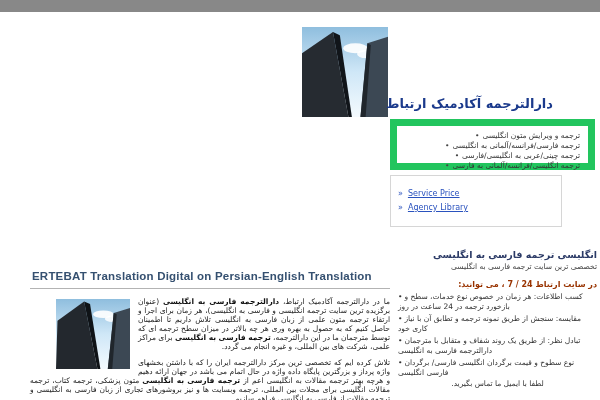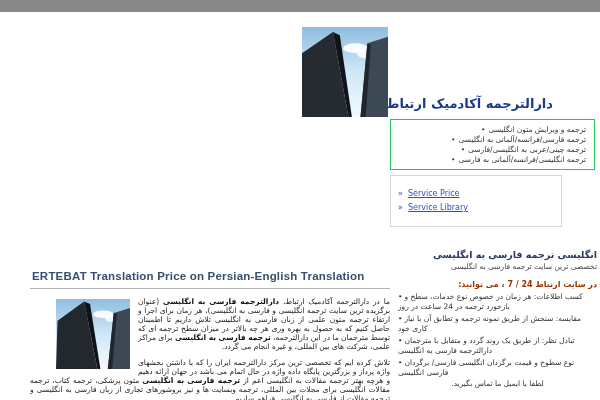--- a/index.html
+++ b/index.html
@@ -13,21 +13,21 @@
   .photo svg { display:block; width:100%; height:100%; }
   .photo-top { position:absolute; left:302px; top:15px; width:86px; height:90px; }
   .photo-float { float:left; width:74px; height:70px; margin:2px 8px 3px 26px; }
   
   .site-title {
     position:absolute; top:84px; right:47px;
     font-size:13px; font-weight:bold; color:#1b3a8c; direction:rtl; white-space:nowrap;
   }
   .menu-box {
     position:absolute; left:390px; top:107px; width:205px; height:51px;
-    border:1px solid #22c55e; box-sizing:border-box; padding:5px 8px 0 4px;
+    border:7px solid #22c55e; box-sizing:border-box; padding:5px 8px 0 4px;
   }
   .menu-item { text-align:right; font-size:7.5px; line-height:10px; color:#333; white-space:nowrap; cursor:pointer; }
   .menu-item .blt { color:#444; margin-right:3px; }
   .links-box {
     position:absolute; left:390px; top:163px; width:172px; height:52px;
     border:1px solid #d6d6d6; box-sizing:border-box; padding:11px 0 0 7px;
   }
   .qlink { font-size:8px; line-height:14px; text-align:left; }
   .qlink .arrow { color:#2a52be; margin-right:5px; font-size:8px; }
   .qlink a { color:#2a52be; text-decoration:underline; cursor:pointer; }
@@ -81,25 +81,25 @@
 
   <div class="menu-box">
     <div class="menu-item"><span class="blt">•</span><span>ترجمه و ویرایش متون انگلیسی</span></div>
     <div class="menu-item"><span class="blt">•</span><span>ترجمه فارسی/فرانسه/آلمانی به انگلیسی</span></div>
     <div class="menu-item"><span class="blt">•</span><span>ترجمه چینی/عربی به انگلیسی/فارسی</span></div>
     <div class="menu-item"><span class="blt">•</span><span>ترجمه انگلیسی/فرانسه/آلمانی به فارسی</span></div>
   </div>
 
   <div class="links-box">
     <div class="qlink"><span class="arrow">»</span><a>Service Price</a></div>
-    <div class="qlink"><span class="arrow">»</span><a>Service Library</a></div>
+    <div class="qlink"><span class="arrow">»</span><a>Agency Library</a></div>
   </div>
 
   <div class="main-col">
-    <h1>ERTEBAT Translation Price on Persian-English Translation</h1>
+    <h1>ERTEBAT Translation Digital on Persian-English Translation</h1>
     <div class="content">
       <div class="photo photo-float">
         <svg viewBox="0 0 100 110" preserveAspectRatio="none" aria-hidden="true">
           <defs>
             <linearGradient id="sky2" x1="0" y1="0" x2="0" y2="1">
               <stop offset="0" stop-color="#8fbede"></stop>
                 <stop offset="0.5" stop-color="#cfe7f7"></stop>
                 <stop offset="1" stop-color="#f4fafe"></stop>
             </linearGradient>
           </defs>
@@ -118,21 +118,21 @@
 
     </div>
   </div>
 
   <div class="sidebar">
     <div class="sb-h1">انگلیسی ترجمه فارسی به انگلیسی</div>
     <div class="sb-sub">تخصصی ترین سایت ترجمه فارسی به انگلیسی</div>
     <div class="sb-red">در سایت ارتباط 24 / 7 ، می توانید:</div>
     <div class="sb-item"><span class="blt">•</span><span>کسب اطلاعات: هر زمان در خصوص نوع خدمات، سطح و بازخورد ترجمه در 24 ساعت در روز</span></div>
     <div class="sb-item"><span class="blt">•</span><span>مقایسه: سنجش از طریق نمونه ترجمه و تطابق آن با نیاز کاری خود</span></div>
-    <div class="sb-item"><span class="blt">•</span><span>تبادل نظر: از طریق یک روند گردد و متقابل با مترجمان دارالترجمه فارسی به انگلیسی</span></div>
+    <div class="sb-item"><span class="blt">•</span><span>تبادل نظر: از طریق یک روند شفاف و متقابل با مترجمان دارالترجمه فارسی به انگلیسی</span></div>
     <div class="sb-item"><span class="blt">•</span><span>نوع سطوح و قیمت برگردان انگلیسی فارسی/ برگردان فارسی انگلیسی</span></div>
     <div class="sb-note">لطفا با ایمیل ما تماس بگیرید.</div>
     <div class="read-more-row">
       <a class="read-more">read more</a>
     </div>
 
   </div>
 
 </div>
 

